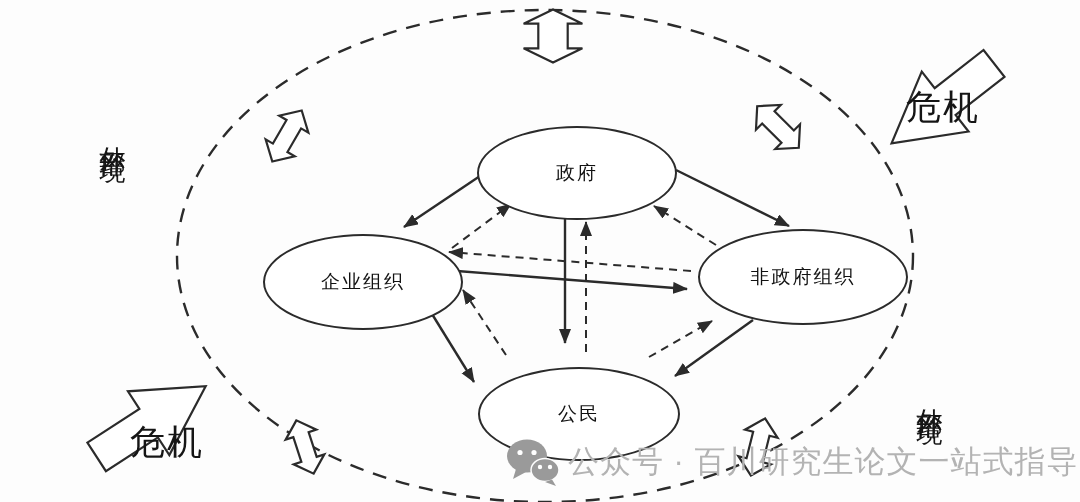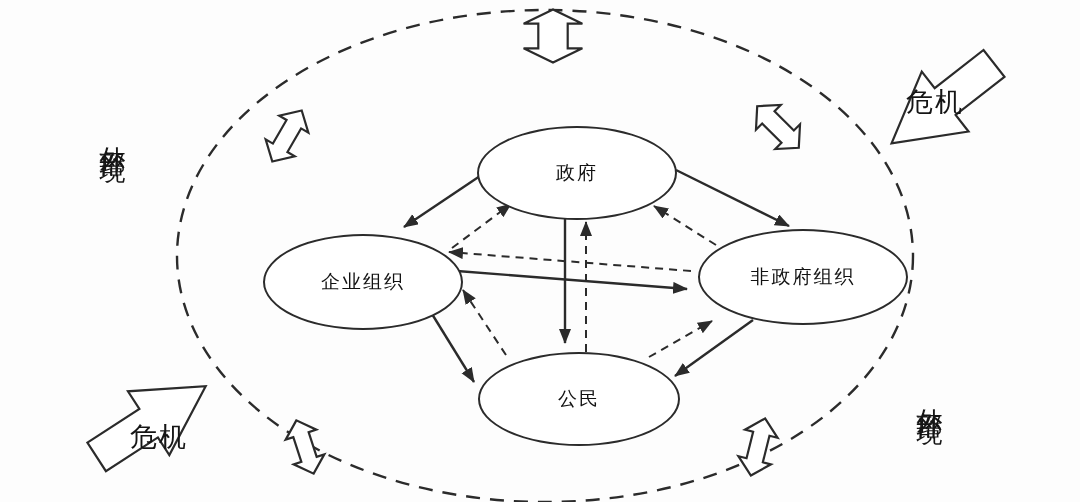--- a/index.html
+++ b/index.html
@@ -19,30 +19,30 @@
 
   .node{
     position:absolute;border:2px solid var(--line,#2b2b2b);border-radius:50%;
     background:var(--node-fill,#ffffff);
     display:flex;align-items:center;justify-content:center;
     font-size:19px;color:#111;letter-spacing:2px;white-space:nowrap;
   }
   #node-government{left:477px;top:126px;width:196px;height:90px;}
   #node-enterprise{left:263px;top:234px;width:196px;height:92px;}
   #node-ngo{left:698px;top:229px;width:206px;height:92px;}
-  #node-citizen{left:478px;top:352px;width:198px;height:90px;}
+  #node-citizen{left:478px;top:367px;width:198px;height:90px;}
 
   .env-label{
     position:absolute;writing-mode:vertical-rl;text-orientation:upright;
     font-size:26px;color:#151515;letter-spacing:3px;line-height:1;
   }
   #env-left{left:100px;top:126px;}
   #env-right{left:917px;top:388px;}
 
-  .crisis-label{position:absolute;font-size:27px;color:#151515;letter-spacing:2px;}
+  .crisis-label{position:absolute;font-size:35px;color:#151515;letter-spacing:2px;}
   #crisis-label-tr{left:906px;top:84px;}
   #crisis-label-bl{left:130px;top:419px;}
 
   .watermark{
     position:absolute;left:506px;top:438px;z-index:5;
     display:flex;align-items:center;gap:8px;
   }
   .wm-text{
     font-size:31px;color:var(--wm-text,#b3b3b3);
     letter-spacing:1px;white-space:nowrap;
@@ -115,14 +115,27 @@
   <div class="node" id="node-citizen">
     <span>公民</span>
   </div>
 
   <div class="env-label" id="env-left">外部环境</div>
   <div class="env-label" id="env-right">外部环境</div>
 
   <div class="crisis-label" id="crisis-label-tr">危机</div>
   <div class="crisis-label" id="crisis-label-bl">危机</div>
 
+  <div class="watermark">
+    <svg width="54" height="48" viewBox="0 0 54 48">
+      <ellipse cx="21" cy="18" rx="20" ry="16.5" fill="#9a9a9a"></ellipse>
+      <polygon points="10,31 7,41 20,34" fill="#9a9a9a"></polygon>
+      <circle cx="14" cy="14.5" r="2.6" fill="#ffffff"></circle>
+      <circle cx="28" cy="14.5" r="2.6" fill="#ffffff"></circle>
+      <ellipse cx="39" cy="32" rx="14" ry="11.5" fill="#9a9a9a" stroke="#fdfdfd" stroke-width="1.5"></ellipse>
+      <polygon points="46,41.5 50,48 39,44" fill="#9a9a9a"></polygon>
+      <circle cx="34" cy="29" r="2.2" fill="#ffffff"></circle>
+      <circle cx="44" cy="29" r="2.2" fill="#ffffff"></circle>
+    </svg>
+    <span class="wm-text">公众号 · 百川研究生论文一站式指导</span>
+  </div>
 
 </div>
 
 </body></html>

